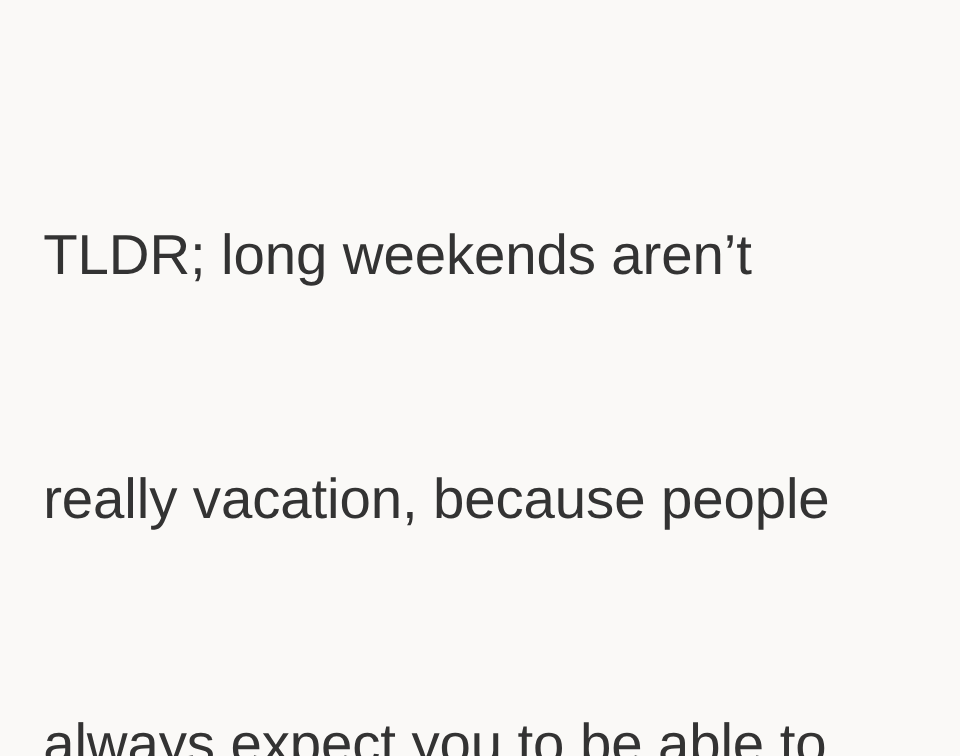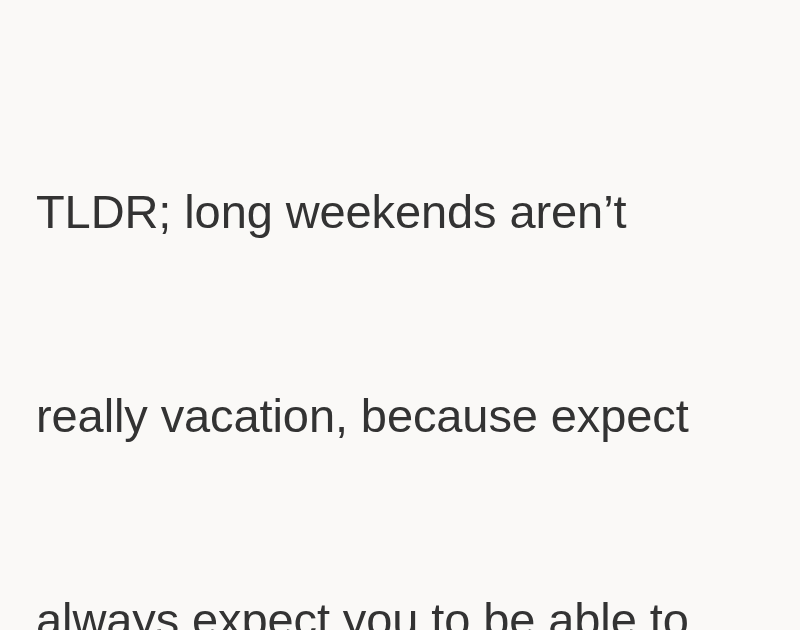--- a/index.html
+++ b/index.html
@@ -45,21 +45,21 @@
     white-space: pre;
     color: #333333;
   }
 </style>
 </head>
 <body>
 
 <div class="page">
   <div class="post-body">
     <span class="post-line">TLDR; long weekends aren’t</span>
-    <span class="post-line">really vacation, because expect</span>
+    <span class="post-line">really vacation, because people</span>
     <span class="post-line">always expect you to be able to</span>
     
     
     
     
     
   </div>
 </div>
 
 </body></html>

